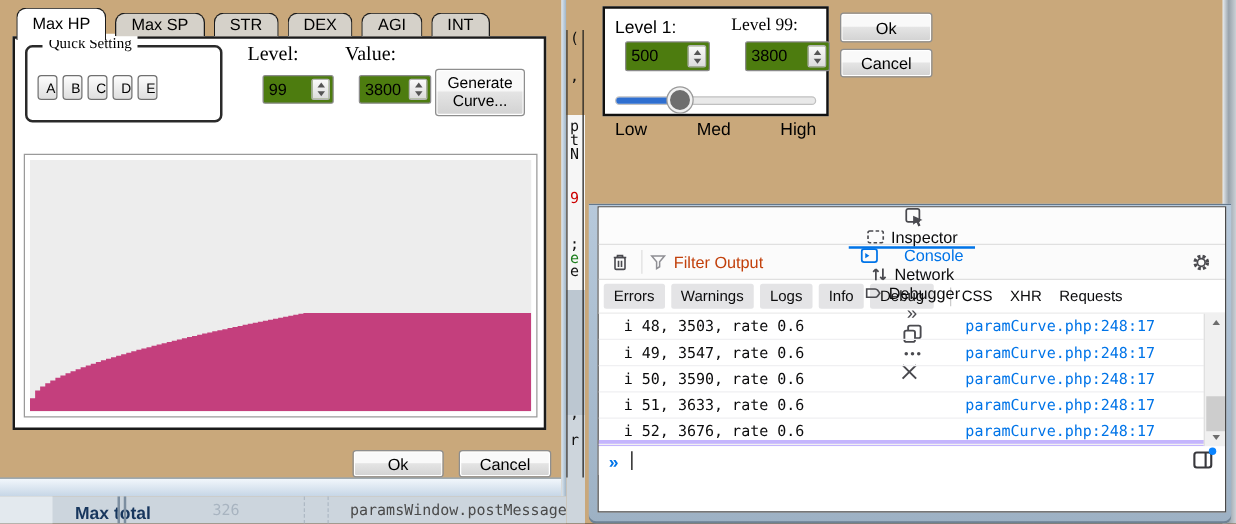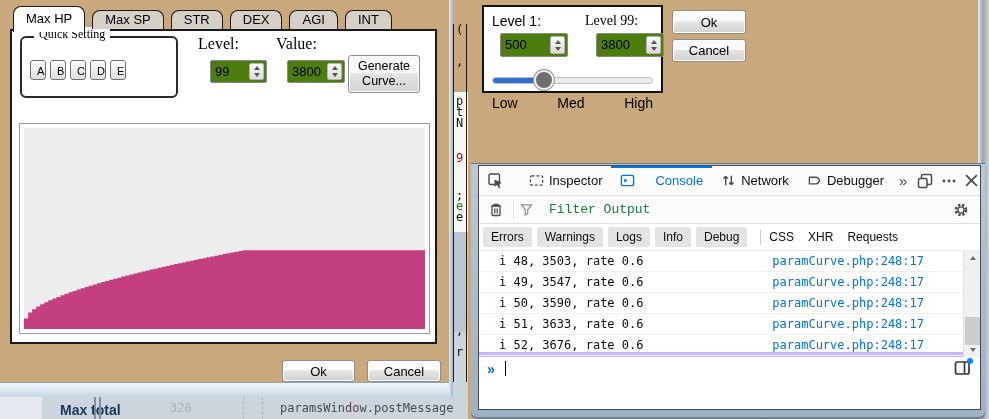--- a/index.html
+++ b/index.html
@@ -89,33 +89,33 @@
                  justify-content:space-between;font-size:14px;}
 
   
   .dtwin{position:absolute;left:471px;top:163px;width:514px;height:256px;
          background:linear-gradient(#b7c9db,#9db1c4);
          border-radius:0 0 6px 6px;padding:2px 4px 9px 7px;
          box-shadow:inset 0 1px 0 #64788c, inset 0 -2px 0 rgba(20,40,60,.35);}
   .dtc{width:100%;height:100%;background:#fff;border:1px solid #494949;
        position:relative;font-size:13px;color:#0c0c0d;}
   .dtrow{display:flex;align-items:center;background:#fcfcfc;border-bottom:1px solid #e0e0e0;}
-  .dt-toolbar{height:30px;}
+  .dt-toolbar{height:30px;flex-direction:column;}
   .dt-filter{height:28px;background:#fbfbfb;}
   .dt-pills{height:27px;background:#fff;border-bottom:1px solid #ebebeb;padding-left:4px;}
   .vsep{width:1px;height:19px;background:#e0e0e0;margin:0 6px;}
   .iconbtn{display:flex;align-items:center;justify-content:center;padding:0 4px;}
   .dtab{display:flex;align-items:center;gap:5px;height:100%;padding:0 9px;position:relative;
         color:#0c0c0d;}
   .dtab.active{color:var(--devtools_accent,#0074e8);gap:20px;}
   .dtab.active::before{content:"";position:absolute;left:0;right:0;top:0;height:2px;
         background:var(--devtools_accent,#0074e8);}
   .chev{font-size:15px;color:#4a4a4f;padding:0 6px;}
   .spacer{flex:1;}
-  .placeholder{color:#15803d;margin-left:16px;font-family:Liberation Mono, monospace;}
+  .placeholder{color:#c2410c;margin-left:6px;}
   .pill{background:#e4e4e6;border-radius:2px;padding:3px 8px;margin-right:5px;font-size:12px;}
   .psep{width:1px;height:15px;background:#ccc;margin:0 8px;}
   .cat{margin-right:14px;font-size:12px;}
   .crows{position:relative;height:106px;border-bottom:5px solid #c4b5fd;}
   .crow{height:21px;line-height:20px;border-bottom:1px solid #f0f0f2;display:flex;
         font-family:"DejaVu Sans Mono","Liberation Mono",monospace;font-size:12px;
         padding-left:20px;padding-right:56px;}
   .cmsg{flex:1;color:#0c0c0d;white-space:pre;}
   .csrc{color:var(--link_blue,#0074e8);text-decoration:none;}
   .sbar{position:absolute;right:0;top:0;width:17px;height:106px;background:#f0f0f0;

